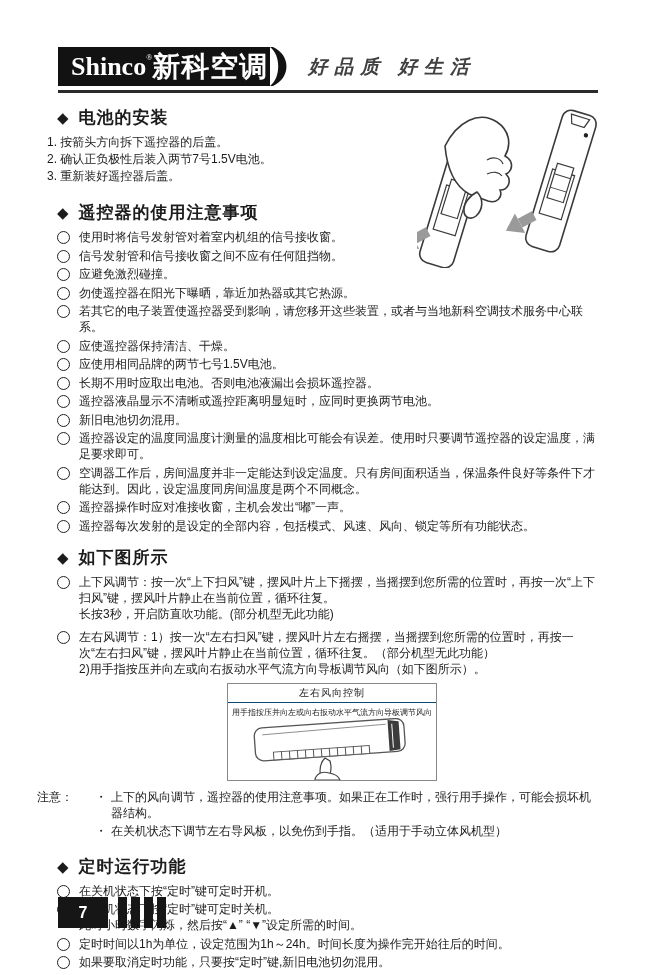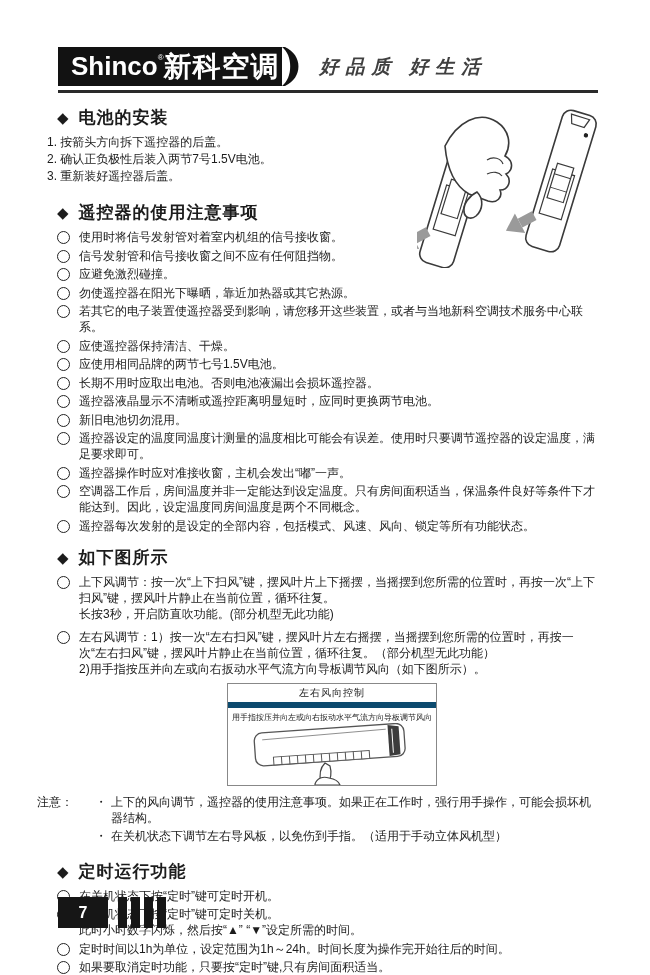--- a/index.html
+++ b/index.html
@@ -1,21 +1,21 @@
 <!DOCTYPE html>
 <html><head>
 <meta charset="utf-8">
 <style>
   html,body{margin:0;padding:0;background:#fff;}
   .page{position:relative;width:650px;height:975px;background:#fff;overflow:hidden;
         font-family:"Liberation Sans","DejaVu Sans",sans-serif;color:#1c1c1c;}
   
   .header{position:absolute;top:47px;left:58px;width:540px;}
   .logo-row{display:flex;align-items:stretch;height:39px;}
-  .logo-bar{background:#121212;color:#fff;display:flex;align-items:center;padding:0 2px 0 13px;}
+  .logo-bar{background:#121212;color:#fff;display:flex;align-items:center;padding:0 2px 0 13px;font-family:Liberation Serif, serif;}
   .brand-en{font-weight:bold;font-size:26px;letter-spacing:0px;}
   .reg{font-size:8px;vertical-align:top;position:relative;top:-9px;}
   .brand-cn{font-weight:bold;font-size:28px;margin-left:0;letter-spacing:1px;}
   .crescent{display:block;height:39px;}
   .slogan{display:flex;align-items:center;margin-left:14px;
           font-family:"Liberation Serif","DejaVu Serif",serif;font-style:italic;font-weight:bold;
           font-size:19px;letter-spacing:7px;color:#404040;}
   .rule{margin-top:4px;height:3px;background:#2a2a2a;}
   
   .content{position:absolute;top:96px;left:45px;width:555px;}
@@ -23,21 +23,21 @@
          font-size:17px;font-weight:bold;letter-spacing:1px;}
   .diamond{font-size:15px;line-height:1;}
   .steps{font-size:12px;line-height:17px;margin-left:2px;}
   .li{display:flex;gap:9px;font-size:12px;line-height:16px;margin:0 0 2.5px 12px;}
   .li .circ{flex:none;width:11px;height:11px;border:1.4px solid #222;border-radius:50%;margin-top:2px;background:#fff;}
   .li .txt{white-space:pre-line;}
   
   .remote-illu{position:absolute;top:4px;left:372px;z-index:0;}
   
   .figure{width:208px;margin:6px 0 4px 182px;border:1px solid #888;}
-  .fig-title{border-bottom:6px solid #0c4a6e;text-align:center;font-size:10px;padding:2px 0;letter-spacing:1px;}
+  .fig-title{border-bottom:1px solid #0c4a6e;text-align:center;font-size:10px;padding:2px 0;letter-spacing:1px;}
   .fig-caption{text-align:center;font-size:8px;padding:4px 2px 0 2px;color:#222;}
   .fig-art{display:block;margin:0 auto;}
   
   .caution{display:flex;gap:22px;margin:8px 0 4px -8px;font-size:12px;line-height:16px;}
   .caution-label{flex:none;font-weight:normal;}
   .c-item{display:flex;gap:4px;margin-bottom:2px;}
   .c-dot{flex:none;}
   
   .footer{position:absolute;left:58px;top:897px;display:flex;align-items:center;gap:10px;}
   .page-box{width:50px;height:31px;background:#161616;color:#fff;display:flex;align-items:center;justify-content:center;
@@ -155,25 +155,25 @@
       <div class="li">
           <span class="circ"></span>
           <span class="txt">新旧电池切勿混用。</span>
         </div>
       <div class="li">
           <span class="circ"></span>
           <span class="txt">遥控器设定的温度同温度计测量的温度相比可能会有误差。使用时只要调节遥控器的设定温度，满足要求即可。</span>
         </div>
       <div class="li">
           <span class="circ"></span>
+          <span class="txt">空调器工作后，房间温度并非一定能达到设定温度。只有房间面积适当，保温条件良好等条件下才能达到。因此，设定温度同房间温度是两个不同概念。</span>
+        </div>
+      <div class="li">
+          <span class="circ"></span>
           <span class="txt">遥控器操作时应对准接收窗，主机会发出“嘟”一声。</span>
-        </div>
-      <div class="li">
-          <span class="circ"></span>
-          <span class="txt">空调器工作后，房间温度并非一定能达到设定温度。只有房间面积适当，保温条件良好等条件下才能达到。因此，设定温度同房间温度是两个不同概念。</span>
         </div>
       <div class="li">
           <span class="circ"></span>
           <span class="txt">遥控器每次发射的是设定的全部内容，包括模式、风速、风向、锁定等所有功能状态。</span>
         </div>
     </div>
 
     <div class="sec-h" style="margin-top:12px">
       <span class="diamond">◆</span>
       <span>如下图所示</span>
@@ -250,21 +250,21 @@
           <span class="circ"></span>
           <span class="txt">在开机状态下按“定时”键可定时关机。
 此时小时数字闪烁，然后按“▲” “▼”设定所需的时间。</span>
         </div>
       <div class="li">
           <span class="circ"></span>
           <span class="txt">定时时间以1h为单位，设定范围为1h～24h。时间长度为操作完开始往后的时间。</span>
         </div>
       <div class="li">
           <span class="circ"></span>
-          <span class="txt">如果要取消定时功能，只要按“定时”键,只有房间面积适当。</span>
+          <span class="txt">如果要取消定时功能，只要按“定时”键,新旧电池切勿混用。</span>
         </div>
     </div>
   </div>
 
   <div class="footer">
     <div class="page-box">7</div>
     <div class="bars">
       <span class="bar"></span>
       <span class="bar"></span>
       <span class="bar"></span>

